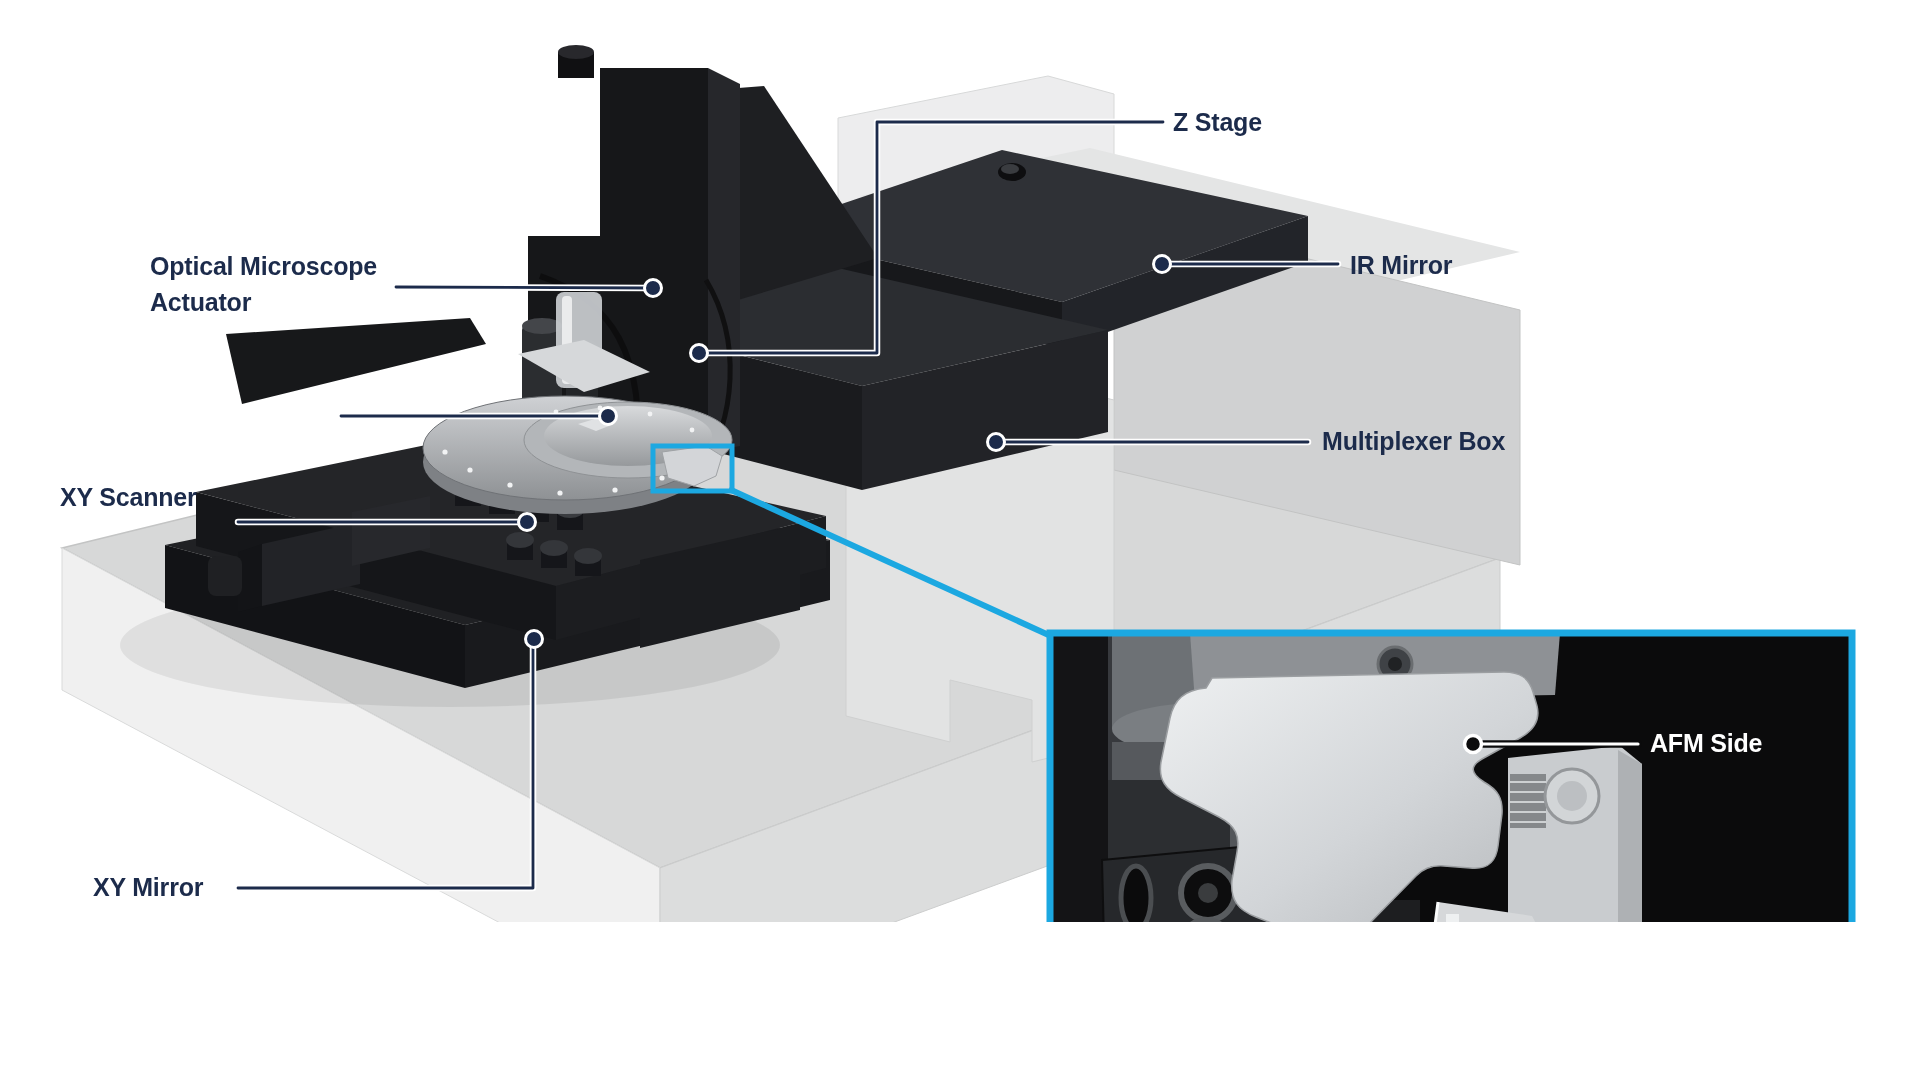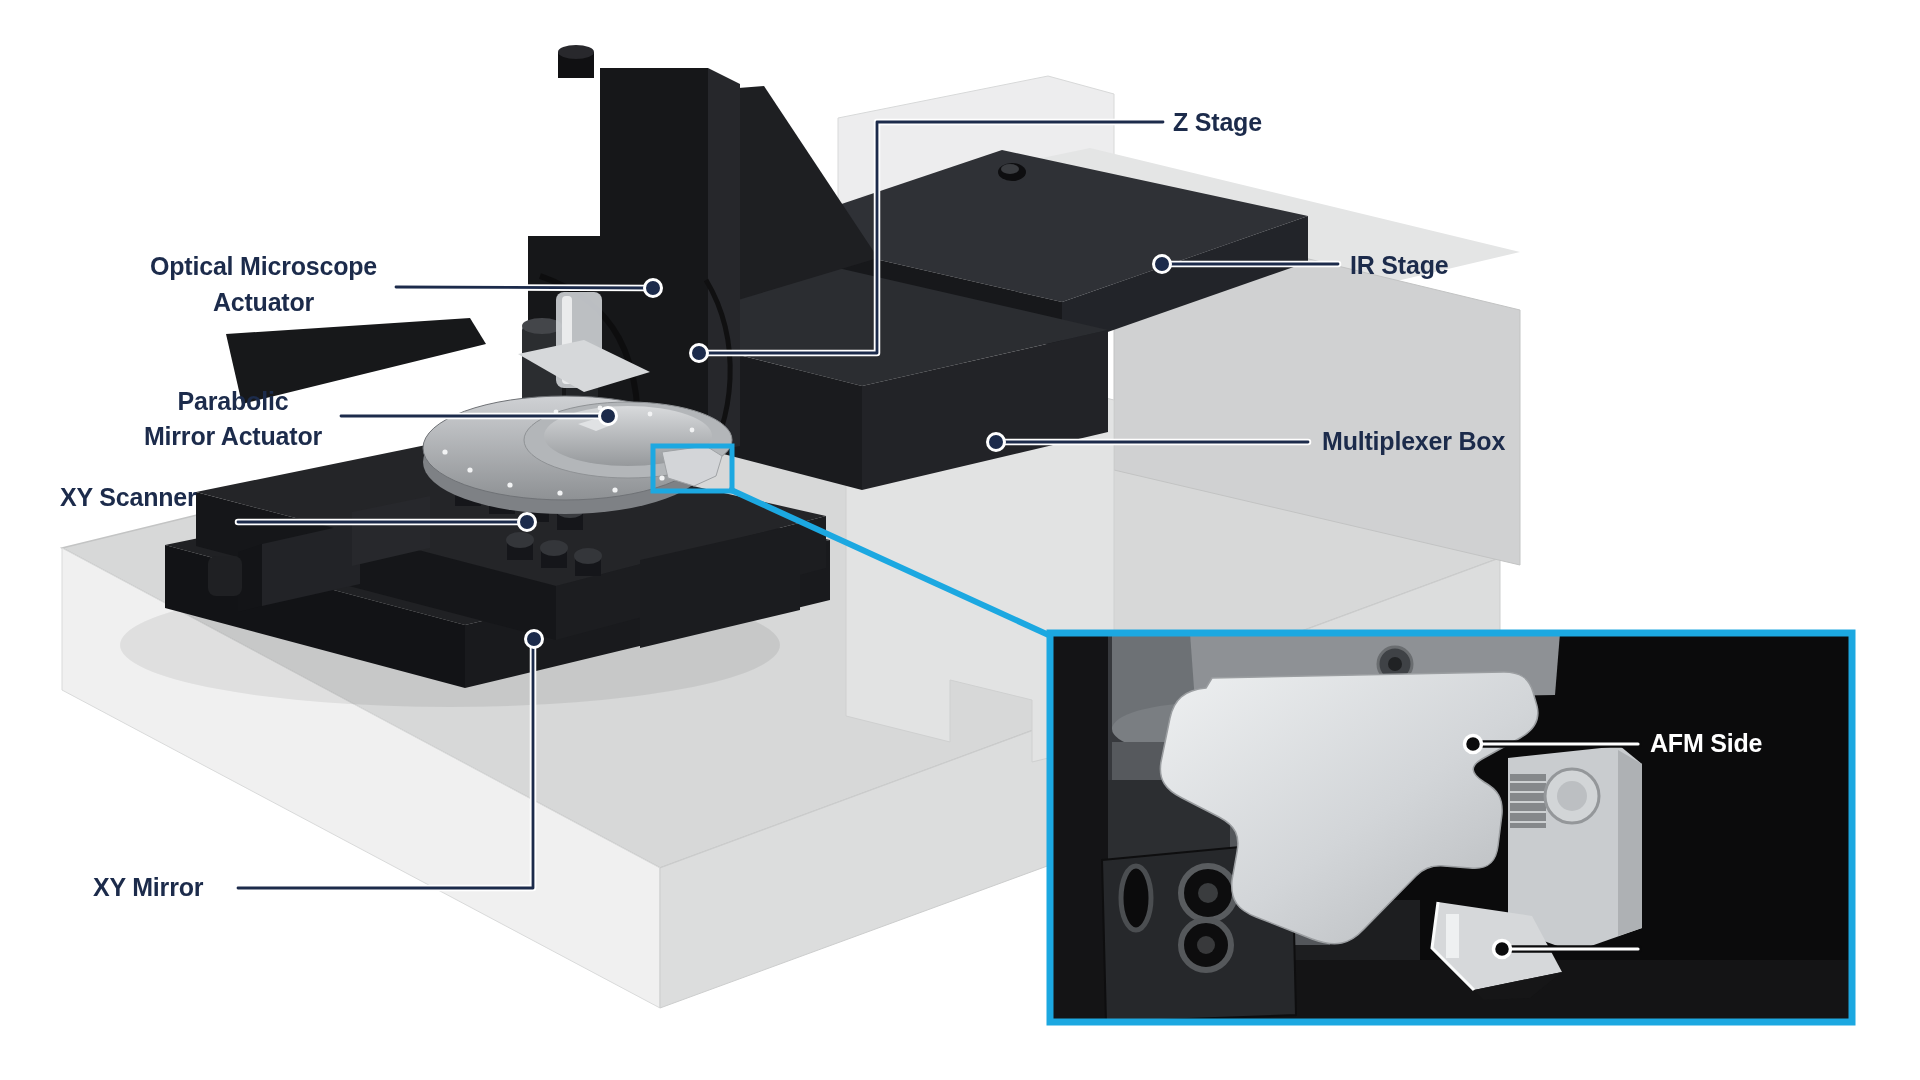--- a/index.html
+++ b/index.html
@@ -2,28 +2,28 @@
 <html style="--accent: #1ca8e1; --navy: #1c2b4b; --inset-bg: #0b0b0c; --inset-text: #ffffff;"><head>
 <meta charset="utf-8">
 <style>
   :root{
     --accent:#1ca8e1;
     --navy:#1c2b4b;
     --inset-bg:#0b0b0c;
     --inset-text:#ffffff;
   }
   html,body{margin:0;padding:0;background:#fff;}
-  .viewport{position:relative;width:1920px;height:1080px;background:#fff;overflow:hidden;
+  .viewport{position:relative;width:1920px;height:922px;background:#fff;overflow:hidden;
             font-family:"Liberation Sans",sans-serif;}
   .scene{position:absolute;left:0;top:0;width:1920px;height:1080px;}
   .lbl{position:absolute;font:700 25px/1 "Liberation Sans",sans-serif;color:var(--navy);
        white-space:nowrap;letter-spacing:-0.2px;}
   .lbl .ln{display:block;}
   .lbl.two{line-height:36px;}
-  .lbl.alignr{text-align:center;}
+  .lbl.alignr{text-align:left;}
   .ilbl{color:var(--inset-text);}
   
   .leader .halo{fill:none;stroke:#ffffff;stroke-width:6.5;stroke-linecap:round;stroke-linejoin:round;}
   .leader .core{fill:none;stroke:var(--navy);stroke-width:2.8;stroke-linecap:round;stroke-linejoin:round;}
   .leader .dot{fill:var(--navy);stroke:#ffffff;stroke-width:3;}
   .ileader .halo{fill:none;stroke:var(--inset-bg);stroke-width:7.5;stroke-linecap:round;}
   .ileader .core{fill:none;stroke:#ffffff;stroke-width:3.2;stroke-linecap:round;}
   .ileader .dot{fill:var(--inset-bg);stroke:#ffffff;stroke-width:3.5;}
   .accent-stroke{stroke:var(--accent);fill:none;}
 </style>
@@ -277,29 +277,25 @@
     </g>
   </svg>
 
   <div class="lbl" style="left:1173px;top:110px">Z Stage</div>
 
   <div class="lbl two alignr" style="right:1543px;top:248px">
     <span class="ln">Optical Microscope</span>
     <span class="ln">Actuator</span>
   </div>
 
-  <div class="lbl two alignr" style="right:1598px;top:384px;line-height:35px">
-    <span class="ln">Parabolic</span>
-    <span class="ln">Mirror Actuator</span>
-  </div>
 
   <div class="lbl" style="left:60px;top:485px">XY Scanner</div>
 
   <div class="lbl" style="left:93px;top:875px">XY Mirror</div>
 
-  <div class="lbl" style="left:1350px;top:253px">IR Stage</div>
+  <div class="lbl" style="left:1350px;top:253px">IR Mirror</div>
 
   <div class="lbl" style="left:1322px;top:429px">Multiplexer Box</div>
 
   <div class="lbl ilbl" style="left:1650px;top:731px">AFM Side</div>
 
 
 </div>
 
 </body></html>

